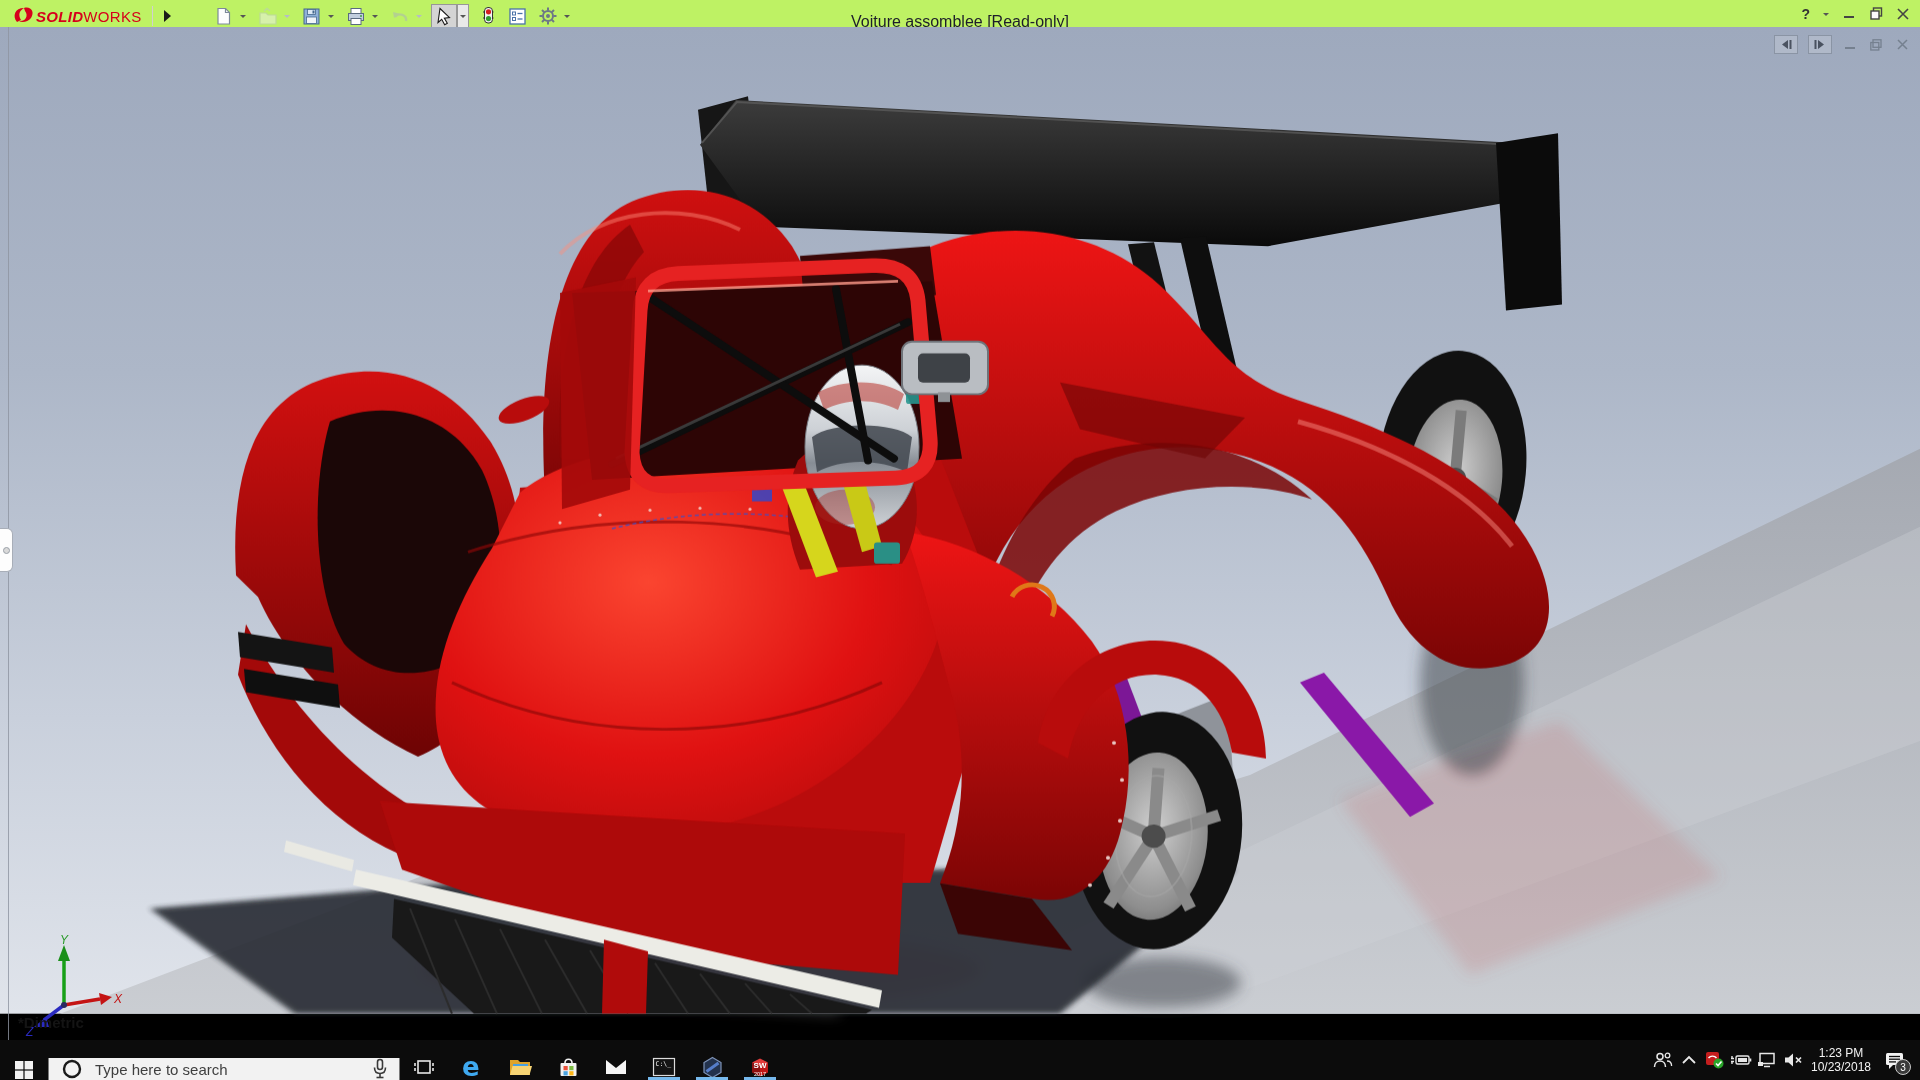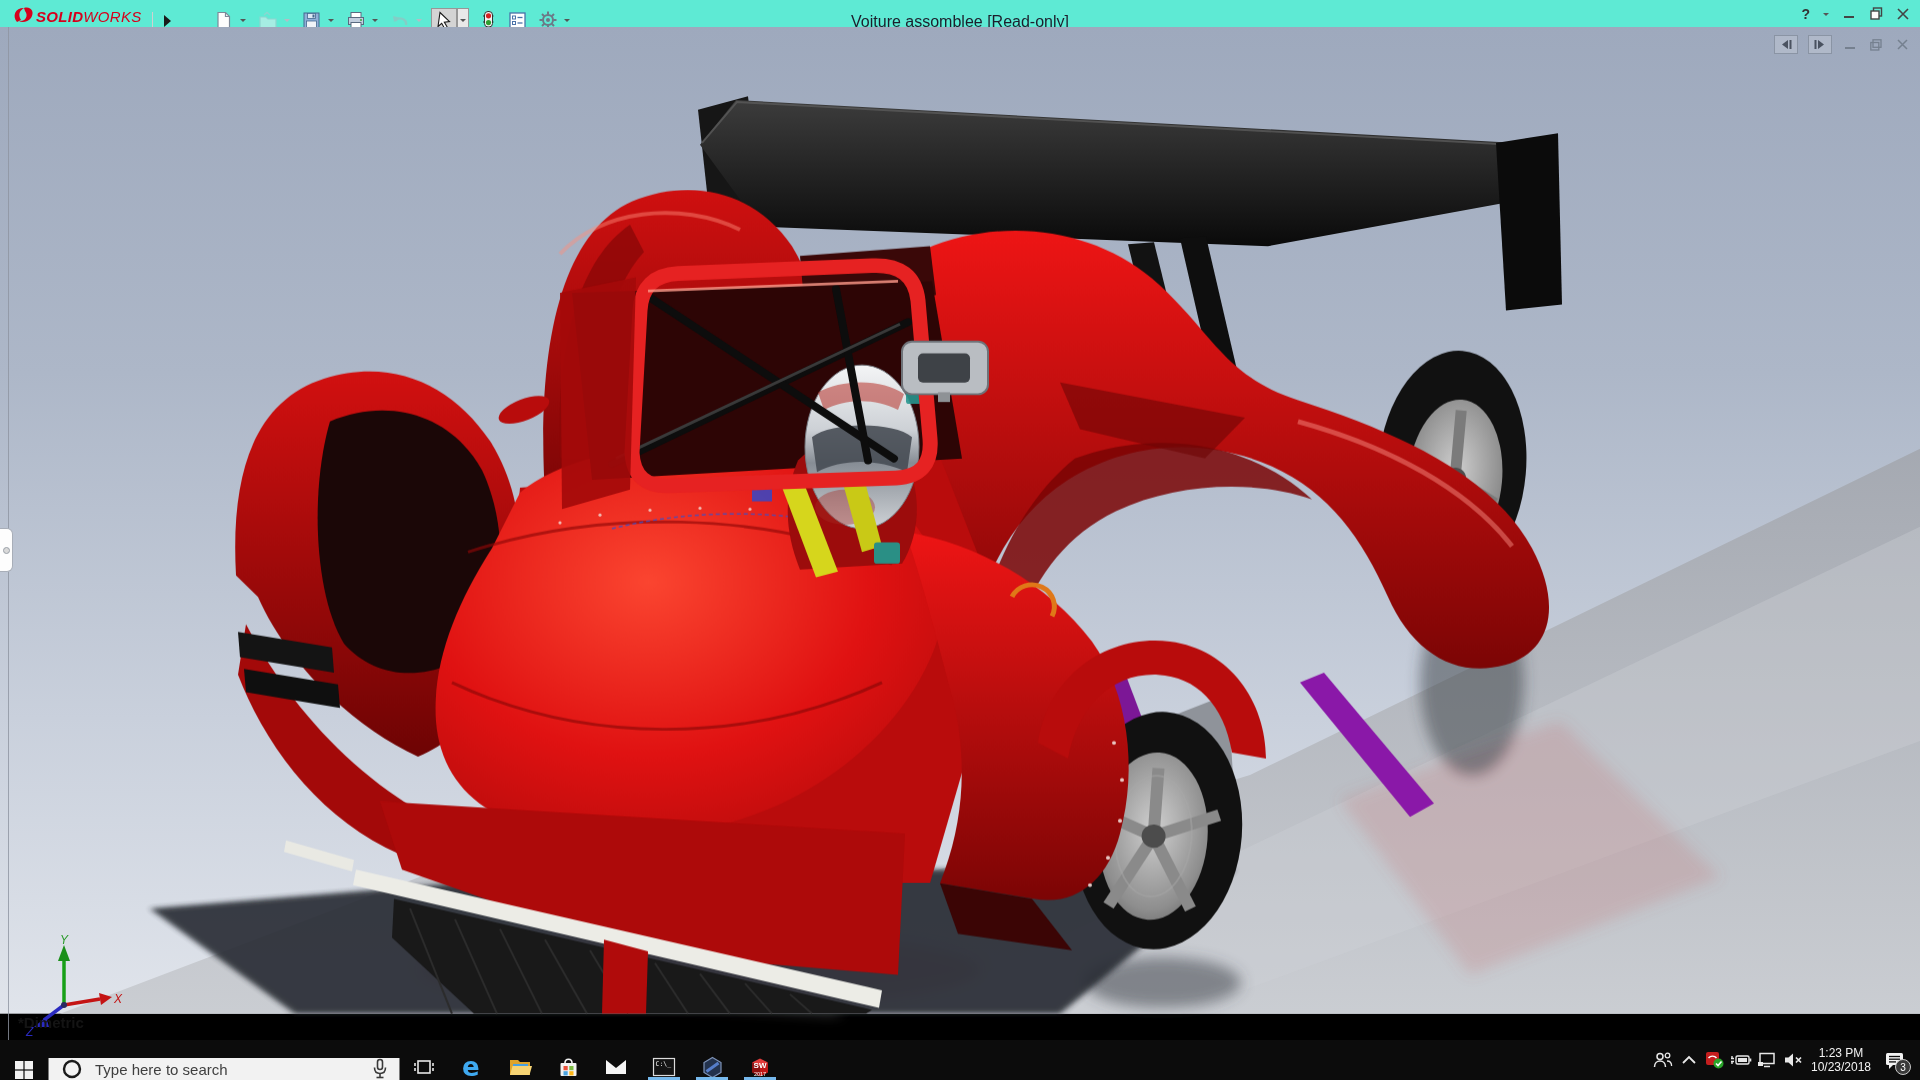--- a/index.html
+++ b/index.html
@@ -2,25 +2,25 @@
 <html><head>
 <meta charset="utf-8">
 <style>
   * { margin:0; padding:0; box-sizing:border-box; }
   html,body { width:1920px; height:1080px; overflow:hidden; background:#000;
               font-family:"Liberation Sans", sans-serif; }
   #app { position:relative; width:1920px; height:1080px; }
 
   
   .titlebar { position:absolute; top:0; left:0; width:1920px; height:33px;
-              background:#5eead4; border-bottom:1px solid #d9d9d9;
-              display:flex; align-items:flex-end; }
+              background:#bef264; border-bottom:1px solid #d9d9d9;
+              display:flex; align-items:center; }
   .brand { display:flex; align-items:center; padding:0 8px 0 10px; height:100%; }
   .brand-solid { color:#d6001c; font-weight:bold; font-style:italic; font-size:15px; letter-spacing:.3px; }
-  .brand-works { color:#d6001c; font-style:italic; font-size:15px; letter-spacing:.3px; }
+  .brand-works { color:#d6001c; font-size:15px; letter-spacing:.3px; }
   .brand-sep { width:1px; height:20px; background:#d0d0d0; margin:0 6px 0 2px; }
   .flyout-btn { width:18px; height:22px; display:flex; align-items:center; justify-content:center; cursor:pointer; }
   .flyout-tri { width:0; height:0; border-left:7px solid #1a1a1a; border-top:6px solid transparent; border-bottom:6px solid transparent; }
   .toolbar { display:flex; align-items:center; margin-left:34px; }
   .tbtn { width:26px; height:24px; display:flex; align-items:center; justify-content:center; border:1px solid transparent; }
   .tbtn.active { background:#d4d4d4; border:1px solid #979797; }
   .caret { width:12px; height:24px; display:flex; align-items:center; justify-content:center; margin-right:6px; }
   .caret.boxed { border:1px solid #979797; background:#e9e9e9; height:24px; }
   .caret i { width:0; height:0; border:3.5px solid transparent; border-top-color:#555; margin-top:3px; }
   .caret.dim i { border-top-color:#b5bcc4; }

